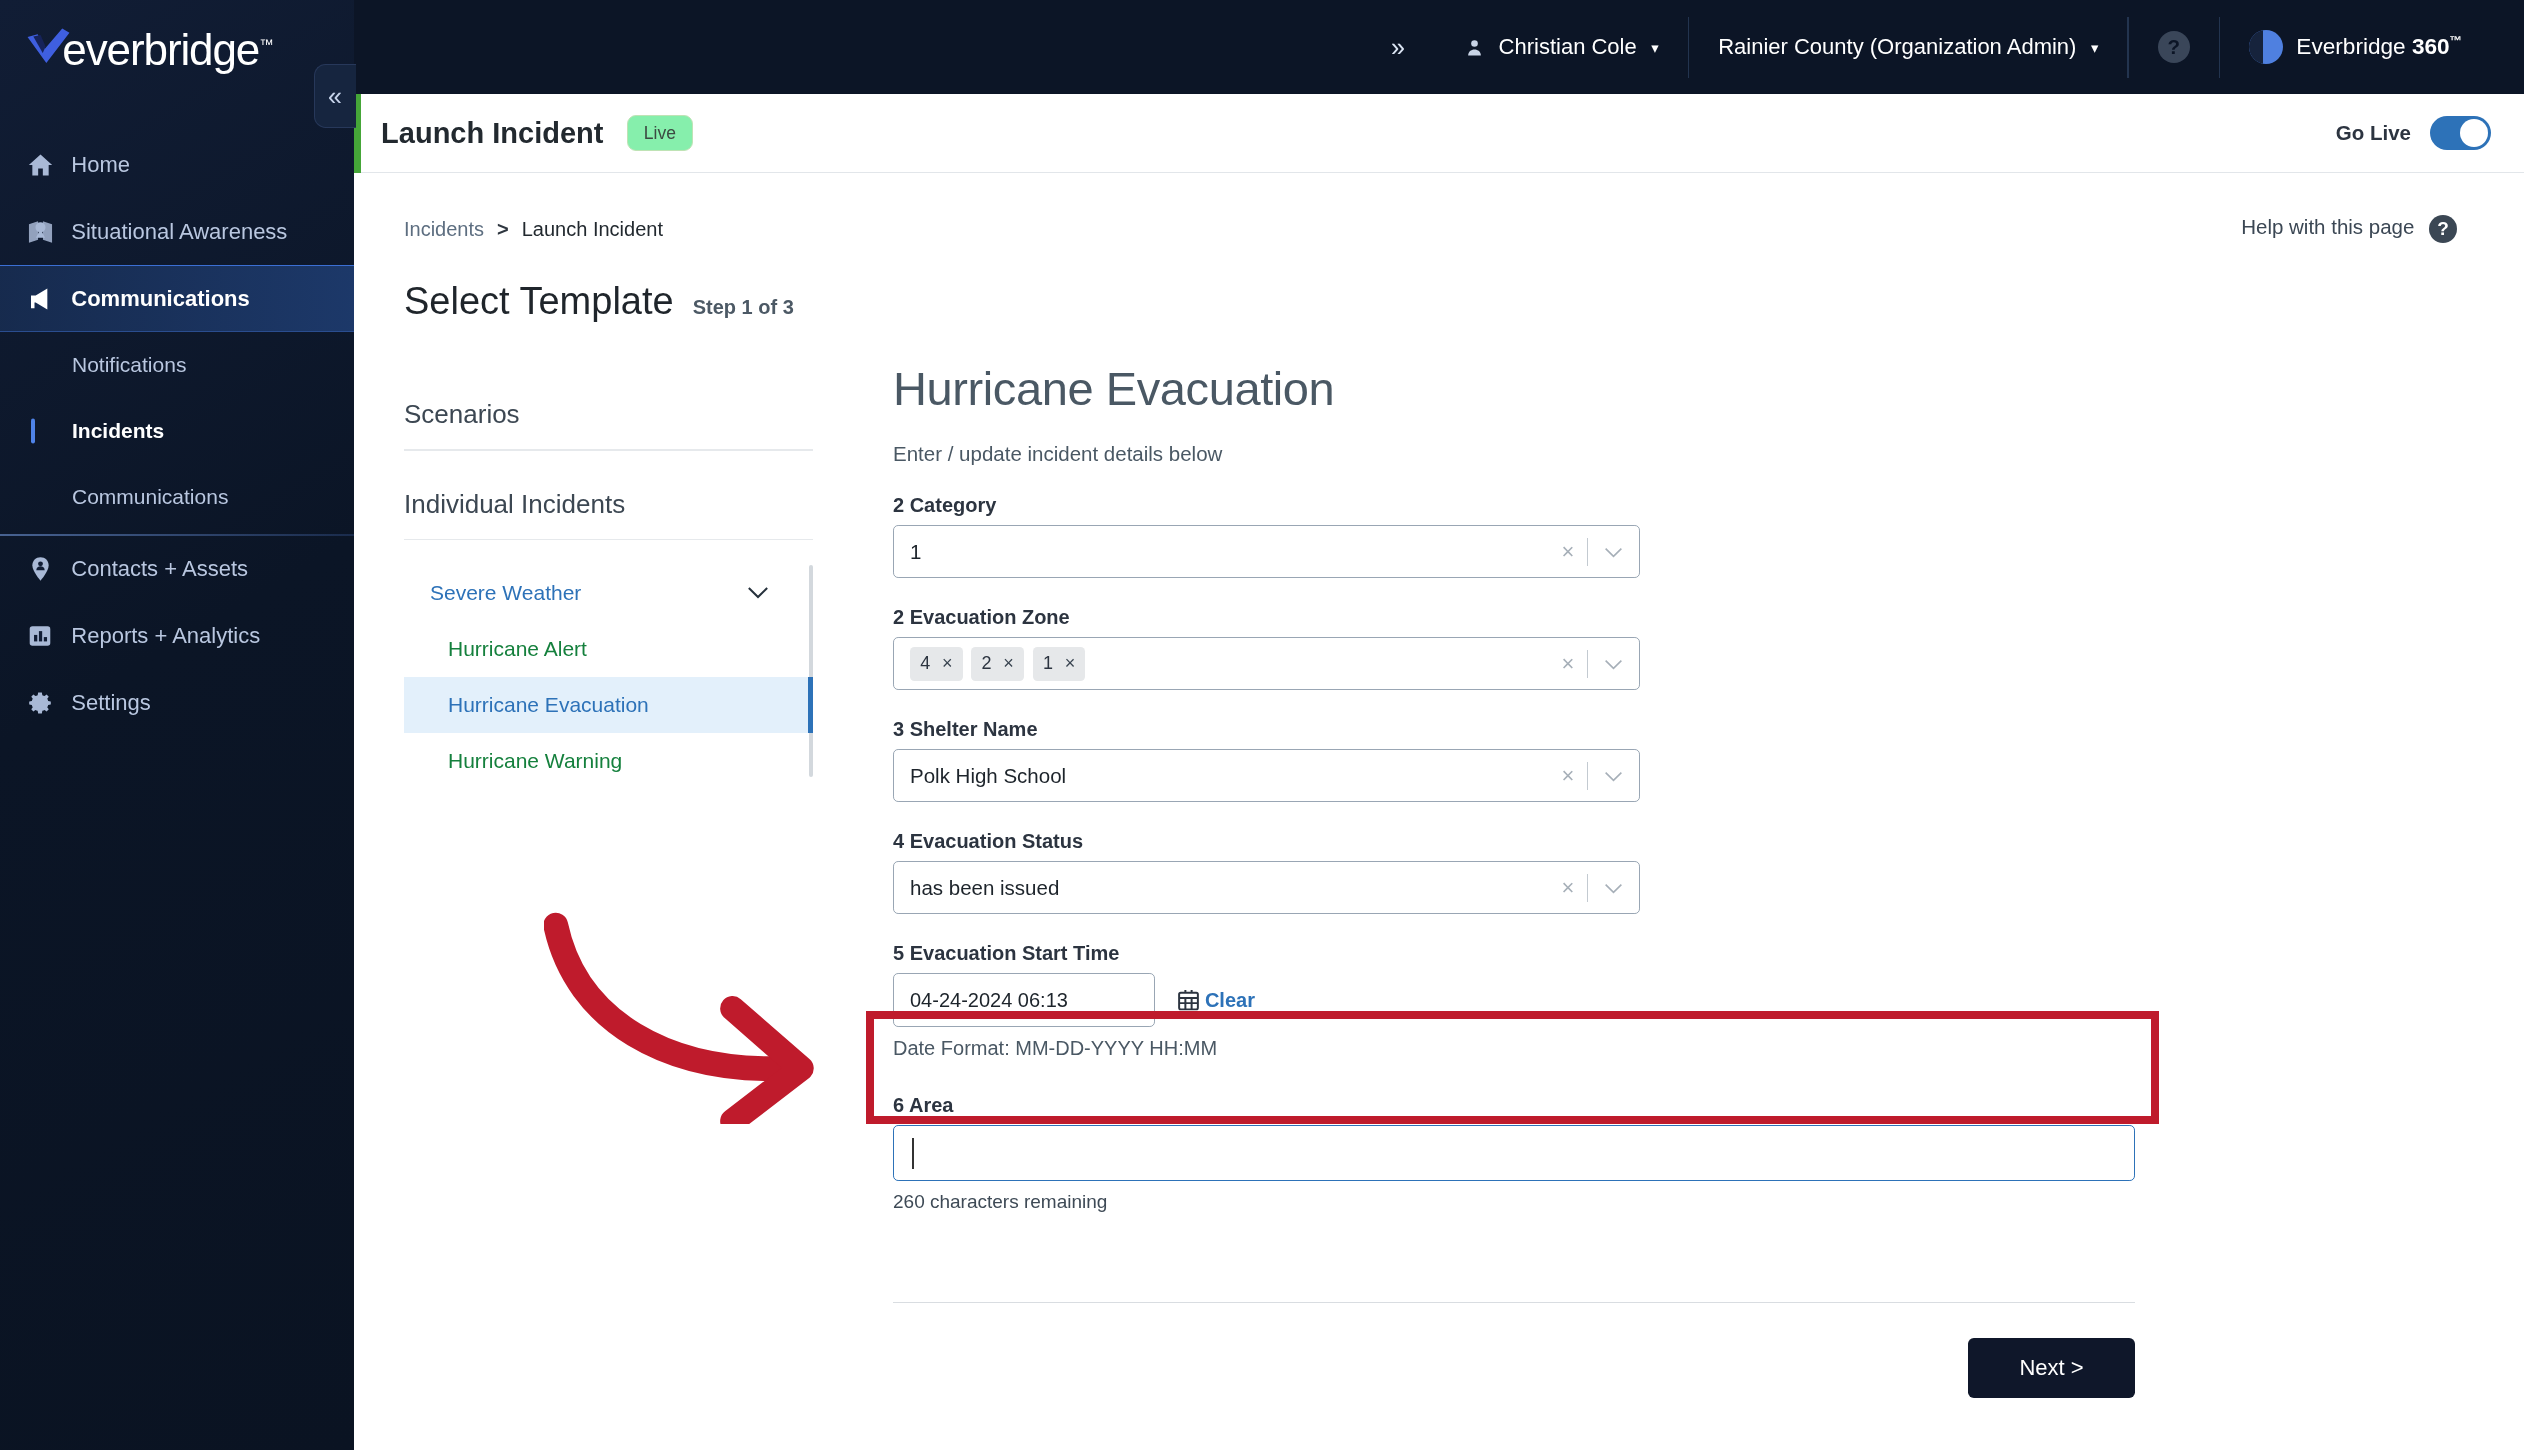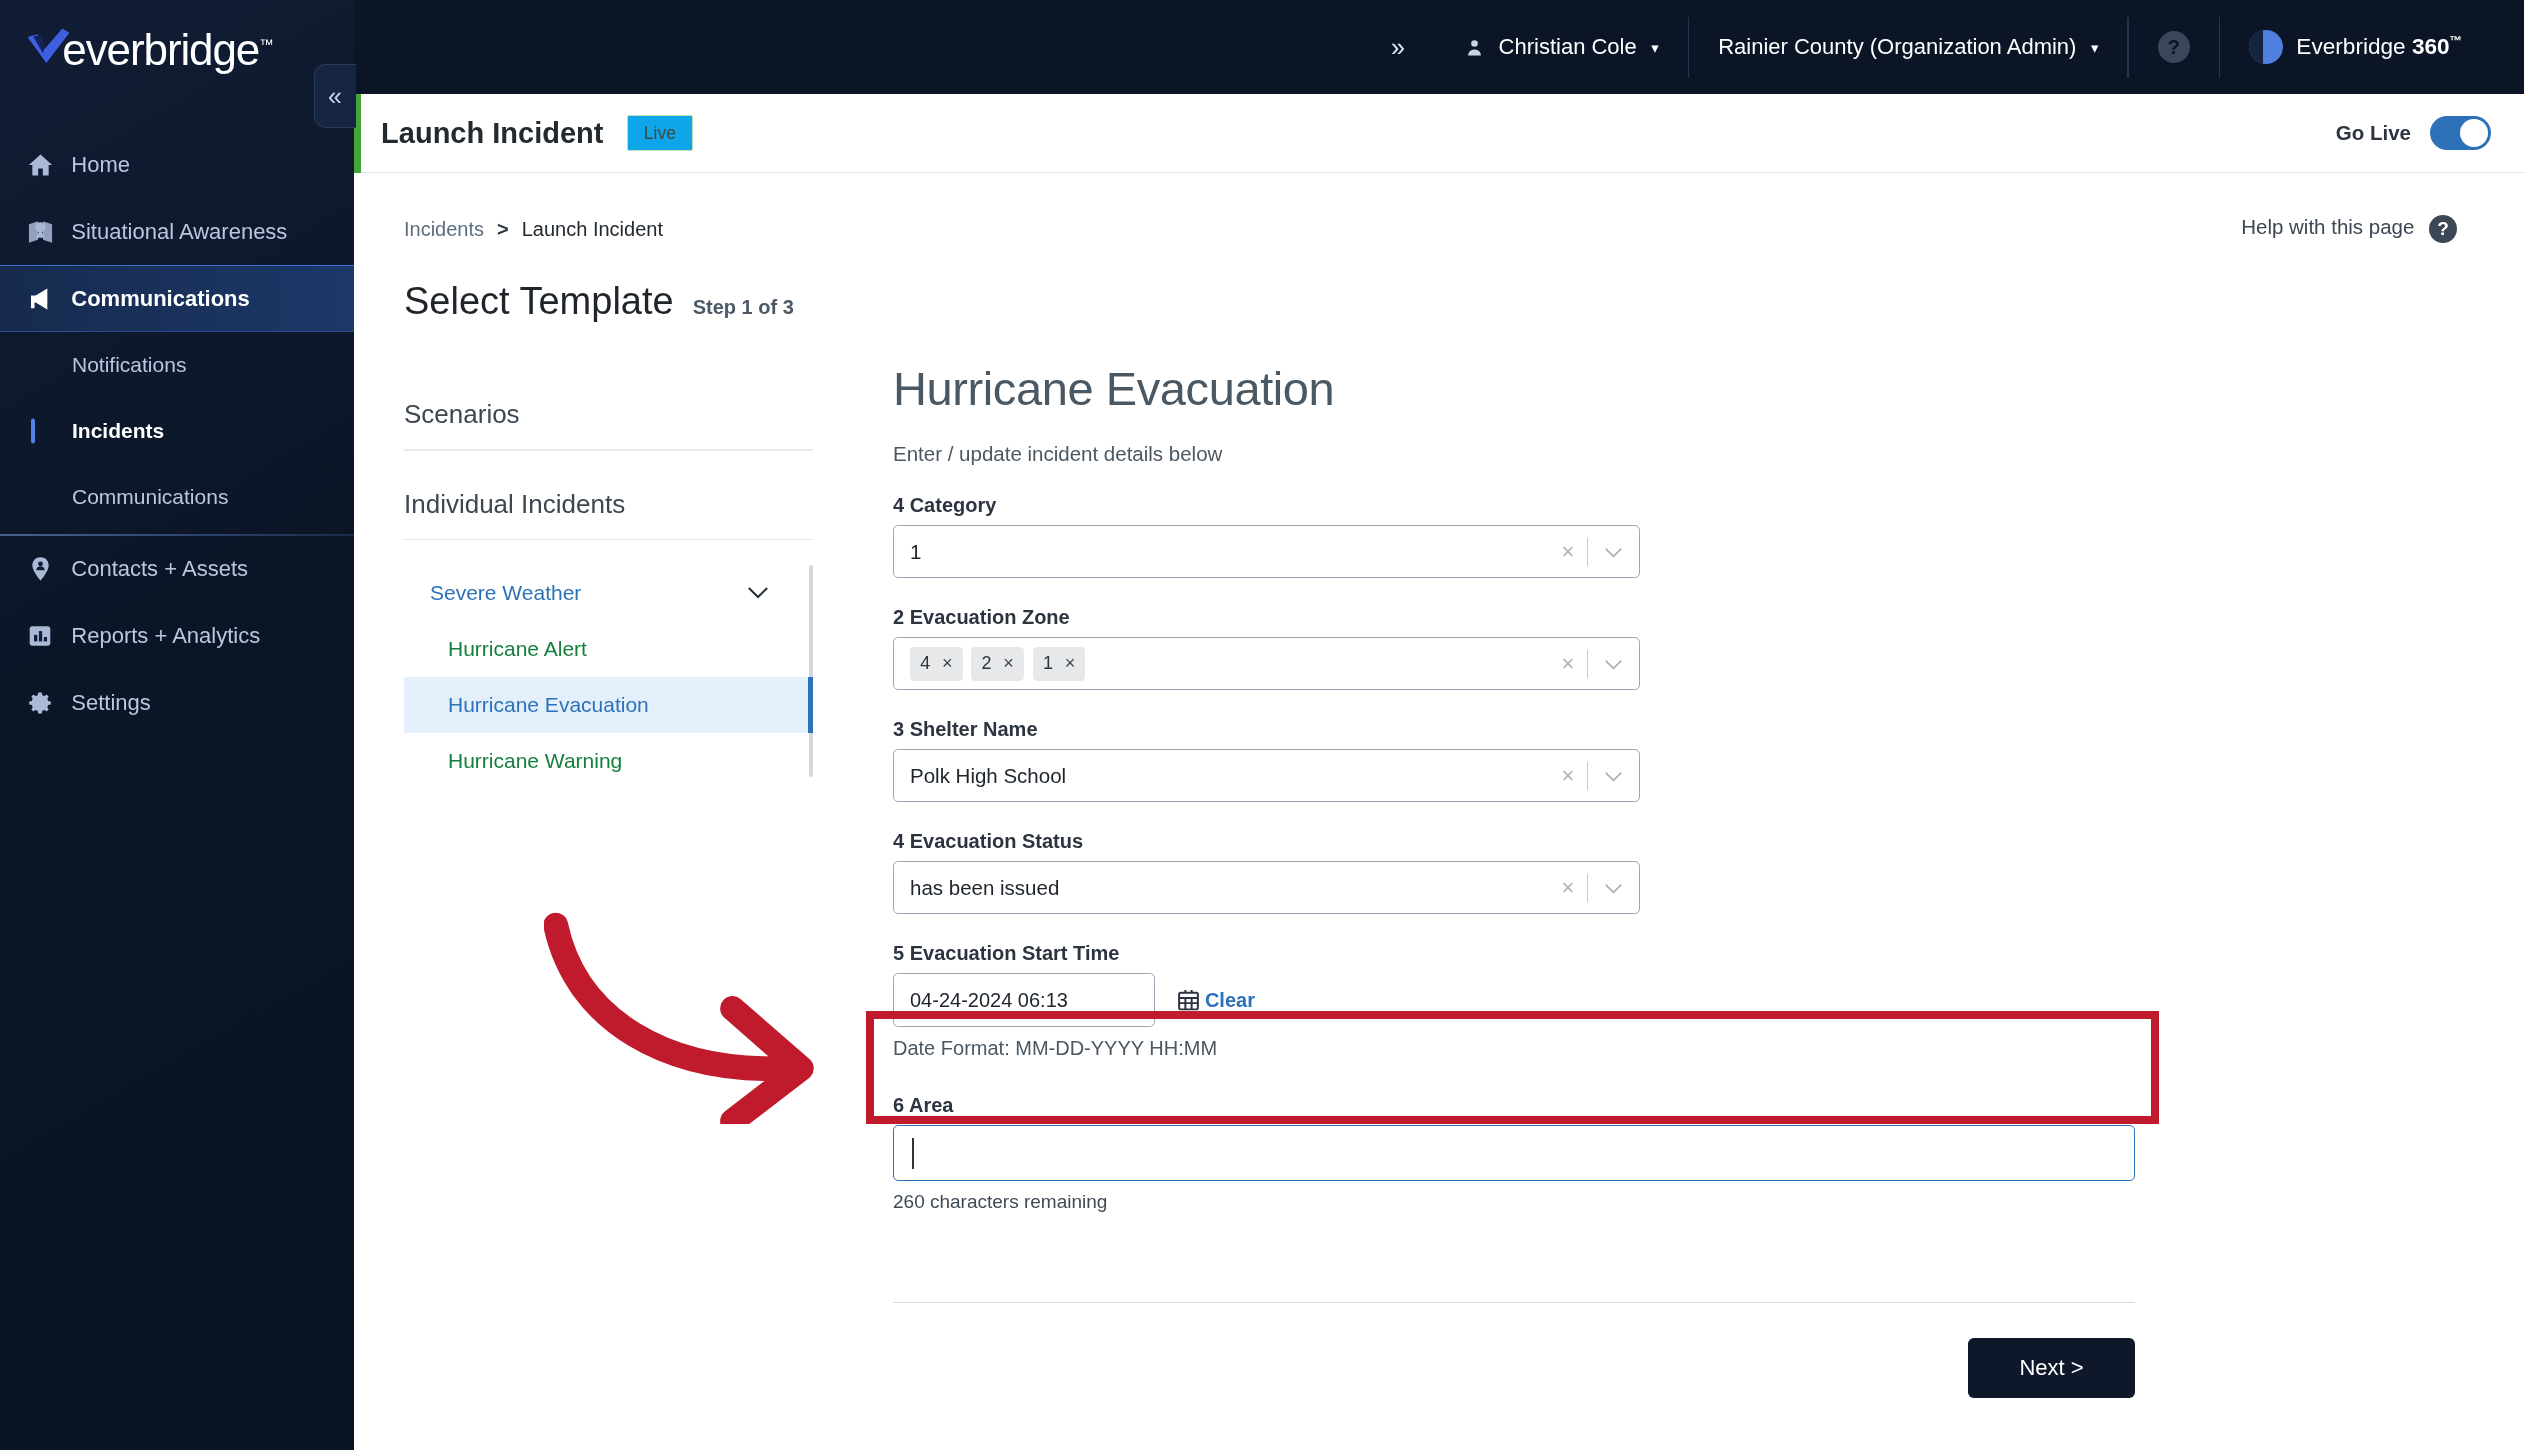--- a/index.html
+++ b/index.html
@@ -95,22 +95,22 @@
 
   
   .page-head {
     height: 79px; background: #ffffff; display: flex; align-items: center;
     border-bottom: 0.7px solid #e2e6ea; position: relative;
     box-shadow: 0 1.5px 3.7px rgba(0,0,0,0.07);
   }
   .green-accent { width: 6.6px; height: 79px; background: #45a638; flex: 0 0 6.6px; }
   .page-title { font-size: 29px; font-weight: bold; color: #22292f; margin-left: 20.5px; }
   .live-badge {
-    margin-left: 23.4px; background: #0ea5e9; border: 0.7px solid #bfe3b5;
-    color: #3c4a42; font-size: 17.5px; border-radius: 2px; padding: 6.6px 16px;
+    margin-left: 23.4px; background: #86efac; border: 0.7px solid #bfe3b5;
+    color: #3c4a42; font-size: 17.5px; border-radius: 9px; padding: 6.6px 16px;
   }
   .golive-wrap { margin-left: auto; display: flex; align-items: center; padding-right: 34px; }
   .golive-label { font-size: 20.5px; font-weight: bold; color: #2c3440; margin-right: 19px; }
   .toggle {
     width: 61px; height: 34px; border-radius: 19px; background: #2d72b8;
     position: relative; cursor: pointer;
   }
   .toggle .knob {
     position: absolute; right: 2.9px; top: 2.9px; width: 28px; height: 28px;
     border-radius: 50%; background: #ffffff;
@@ -407,21 +407,21 @@
               <span>Hurricane Warning</span>
             </div>
           </div>
         </div>
 
         <div class="form-col">
           <div class="form-title">Hurricane Evacuation</div>
           <div class="form-sub">Enter / update incident details below</div>
 
           <div class="field">
-            <div class="field-label">4 Category</div>
+            <div class="field-label">2 Category</div>
             <div class="sel">
               <span class="sel-val">1</span>
               <span class="sel-clear">×</span>
               <span class="sel-divider"></span>
               <span class="sel-chev">
                 <svg width="19" height="11" viewBox="0 0 24 14" fill="none" stroke="currentColor" stroke-width="2">
                     <path d="M2 2 L12 12 L22 2"></path>
                   </svg>
               </span>
             </div>

